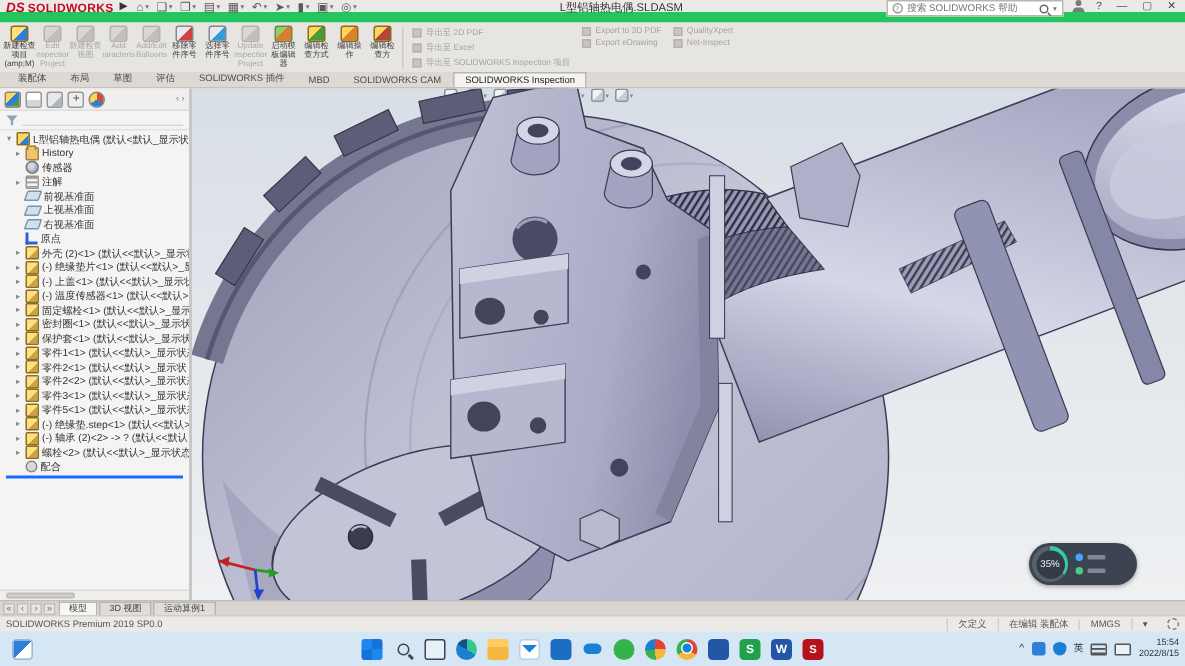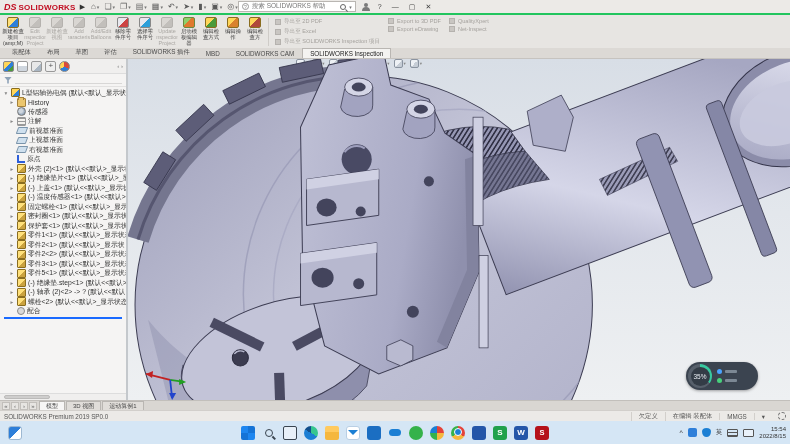--- a/index.html
+++ b/index.html
@@ -1,21 +1,21 @@
 <!DOCTYPE html>
 <html><head>
 <meta charset="utf-8">
 <style>
   * { margin:0; padding:0; box-sizing:border-box; }
   html,body { width:790px; height:444px; overflow:hidden;
     font-family:"Liberation Sans", sans-serif; background:#e8e6e3; }
 
   
-  .titlebar { height:15px; background:#eceae7; display:flex; align-items:center;
-    padding:0 4px; font-size:8px; color:#444; border-bottom:2px solid #22c55e; }
+  .titlebar { height:15px; background:#eceae7; display:flex; 
+    padding:0 4px; font-size:8px; color:#444; border-bottom:7px solid #22c55e; }
   .logo { display:flex; align-items:baseline; gap:2px; margin-right:4px; }
   .logo .ds { color:#c00d21; font-weight:bold; font-style:italic; font-size:9px; }
   .logo .sw { color:#c00d21; font-weight:bold; font-size:8px; letter-spacing:.2px; }
   .flyout { color:#333; font-size:7px; margin-right:6px; }
   .qat { display:flex; align-items:center; gap:5px; }
   .qat .qi { font-size:8px; color:#5a5a5a; display:flex; align-items:center; }
   .qat .car { font-size:5px; color:#777; margin-left:1px; }
   .doc-title { flex:1; text-align:center; font-size:7.5px; color:#333; }
   .search { display:flex; align-items:center; gap:3px; border:1px solid #b9b6b2;
     background:#fff; height:11px; padding:0 3px; width:118px; font-size:6.5px; color:#777; }
@@ -241,20 +241,21 @@
       <span class="qi">
         <span>▣</span>
         <span class="car">▾</span>
       </span>
 
       <span class="qi">
         <span>◎</span>
         <span class="car">▾</span>
       </span>
     </div>
+  <div class="doc-title">L型铝轴热电偶.SLDASM</div>
   <div class="search">
     <span class="qmark">?</span>
     <span class="stext">搜索 SOLIDWORKS 帮助</span>
     <span class="mag"></span>
     <span class="car" style="font-size:5px;color:#777;">▾</span>
   </div>
   <div class="tb-right">
     <span class="person"></span>
     <span class="winbtn">?</span>
     <span class="winbtn">—</span>

